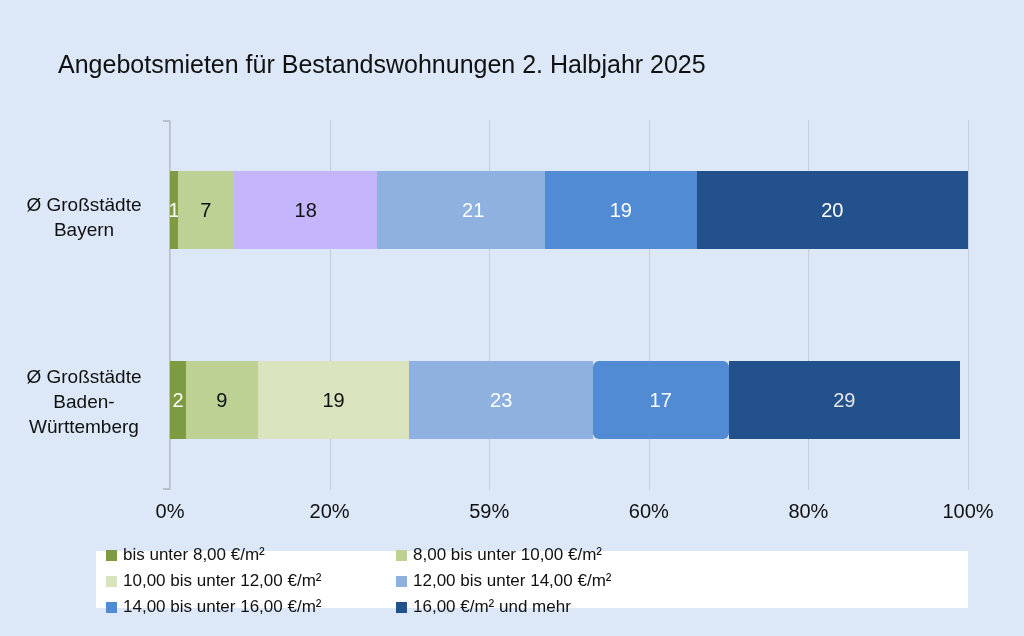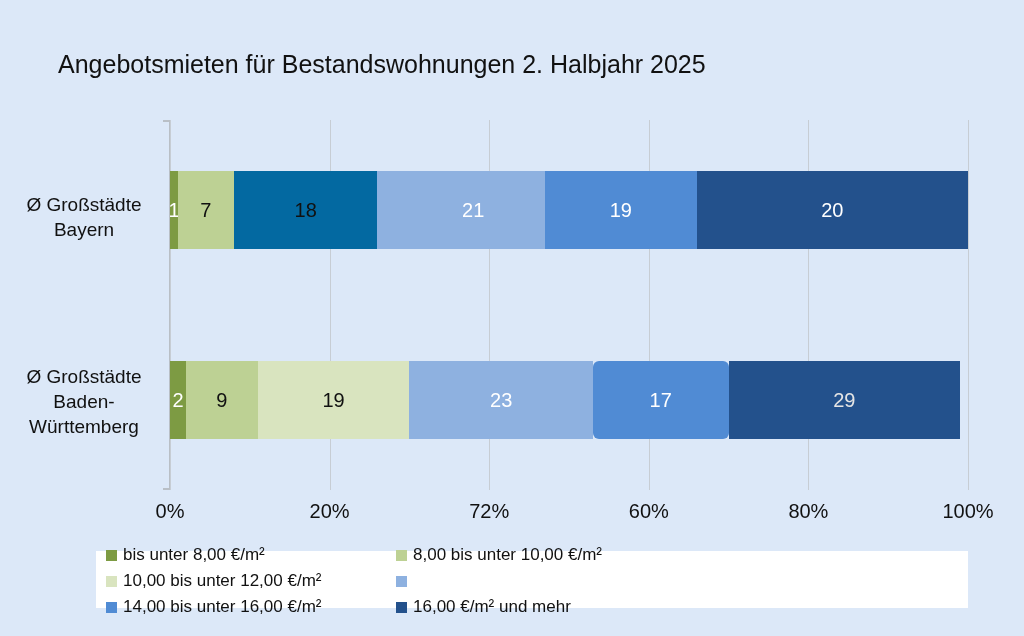--- a/index.html
+++ b/index.html
@@ -191,21 +191,21 @@
         <div class="gridline" style="left: 798px;"></div>
       </div>
     <div id="bars">
         <div class="bar-row row-0">
           <div class="segment" style="width: 7.98px; background: rgb(125, 155, 67);">
             <span class="seg-value" style="color: rgb(255, 255, 255);">1</span>
           </div>
           <div class="segment" style="width: 55.86px; background: rgb(189, 209, 148);">
             <span class="seg-value" style="color: rgb(17, 17, 17);">7</span>
           </div>
-          <div class="segment" style="width: 143.64px; background: #0369a1;">
+          <div class="segment" style="width: 143.64px; background: #c4b5fd;">
             <span class="seg-value" style="color: rgb(17, 17, 17);">18</span>
           </div>
           <div class="segment" style="width: 167.58px; background: rgb(142, 177, 224); padding-left: 24px;">
             <span class="seg-value" style="color: rgb(255, 255, 255);">21</span>
           </div>
           <div class="segment" style="width: 151.62px; background: rgb(80, 139, 212);">
             <span class="seg-value" style="color: rgb(255, 255, 255);">19</span>
           </div>
           <div class="segment" style="width: 271.32px; background: rgb(35, 81, 140);">
             <span class="seg-value" style="color: rgb(255, 255, 255);">20</span>
@@ -241,41 +241,42 @@
       </div>
       <div class="cat-label cat-1">
         <div>Ø Großstädte</div>
         <div>Baden-</div>
         <div>Württemberg</div>
       </div>
     </div>
   <div id="xticks">
       <div class="xtick" style="left: 130px;">0%</div>
       <div class="xtick" style="left: 289.6px;">20%</div>
-      <div class="xtick" style="left: 449.2px;">72%</div>
+      <div class="xtick" style="left: 449.2px;">59%</div>
       <div class="xtick" style="left: 608.8px;">60%</div>
       <div class="xtick" style="left: 768.4px;">80%</div>
       <div class="xtick" style="left: 928px;">100%</div>
     </div>
 
   <div class="legend-box" id="legend">
       <div class="legend-item">
         <span class="legend-swatch" style="background: rgb(125, 155, 67);"></span>
         <span class="legend-label">bis unter 8,00 €/m²</span>
       </div>
       <div class="legend-item">
         <span class="legend-swatch" style="background: rgb(189, 209, 148);"></span>
         <span class="legend-label">8,00 bis unter 10,00 €/m²</span>
       </div>
       <div class="legend-item">
         <span class="legend-swatch" style="background: rgb(217, 228, 191);"></span>
         <span class="legend-label">10,00 bis unter  12,00 €/m²</span>
       </div>
       <div class="legend-item">
         <span class="legend-swatch" style="background: rgb(142, 177, 224);"></span>
+        <span class="legend-label">12,00 bis unter  14,00 €/m²</span>
       </div>
       <div class="legend-item">
         <span class="legend-swatch" style="background: rgb(80, 139, 212);"></span>
         <span class="legend-label">14,00 bis unter 16,00 €/m²</span>
       </div>
       <div class="legend-item">
         <span class="legend-swatch" style="background: rgb(35, 81, 140);"></span>
         <span class="legend-label">16,00 €/m² und mehr</span>
       </div>
     </div>

